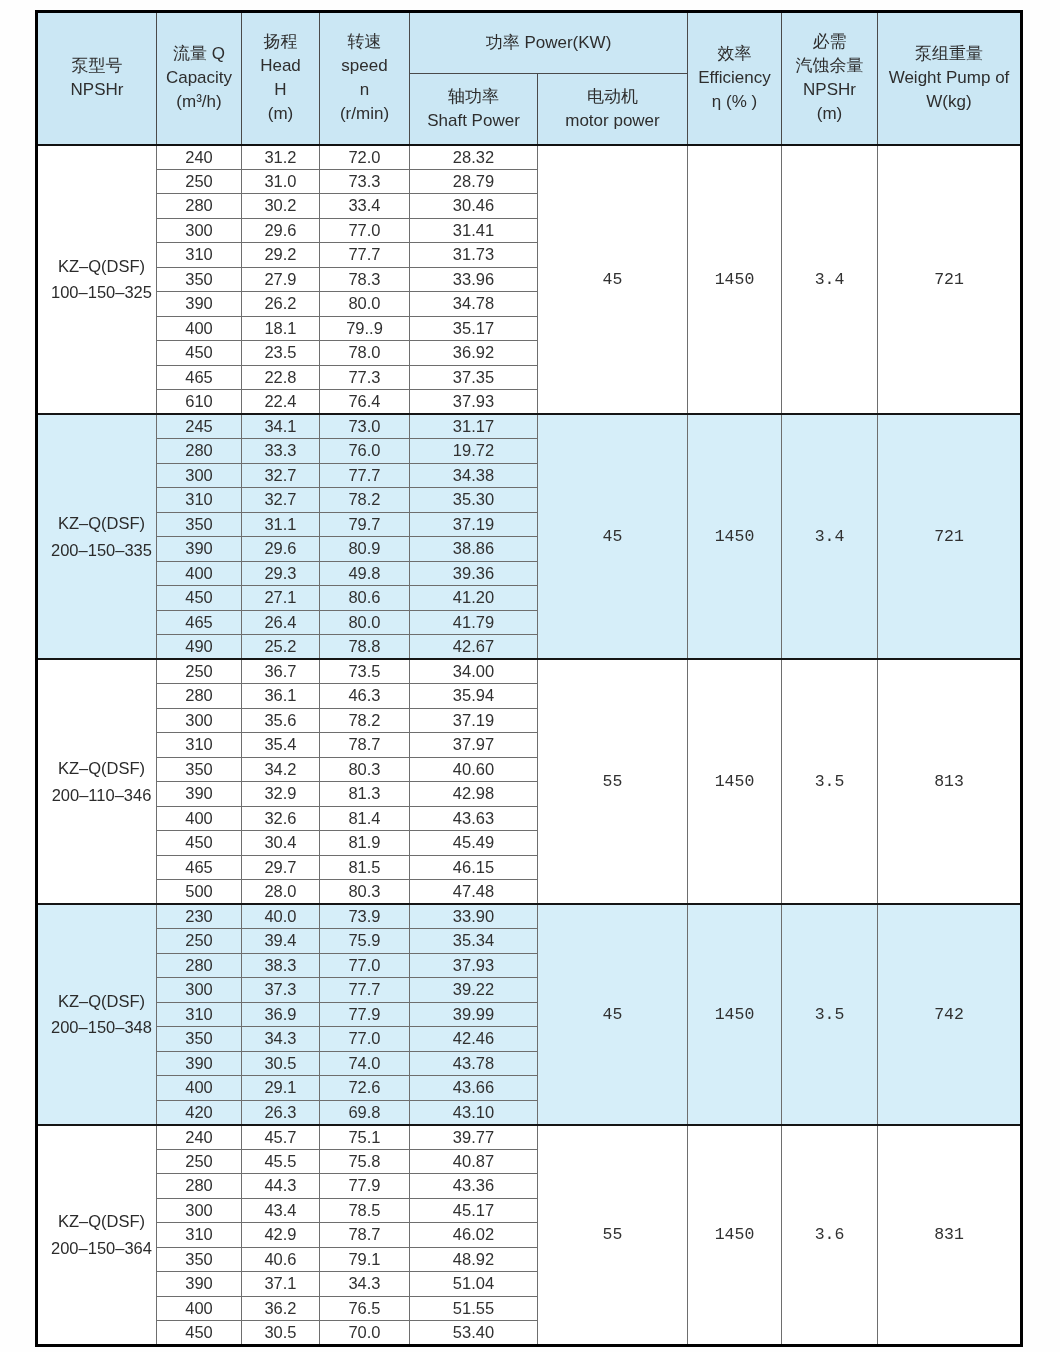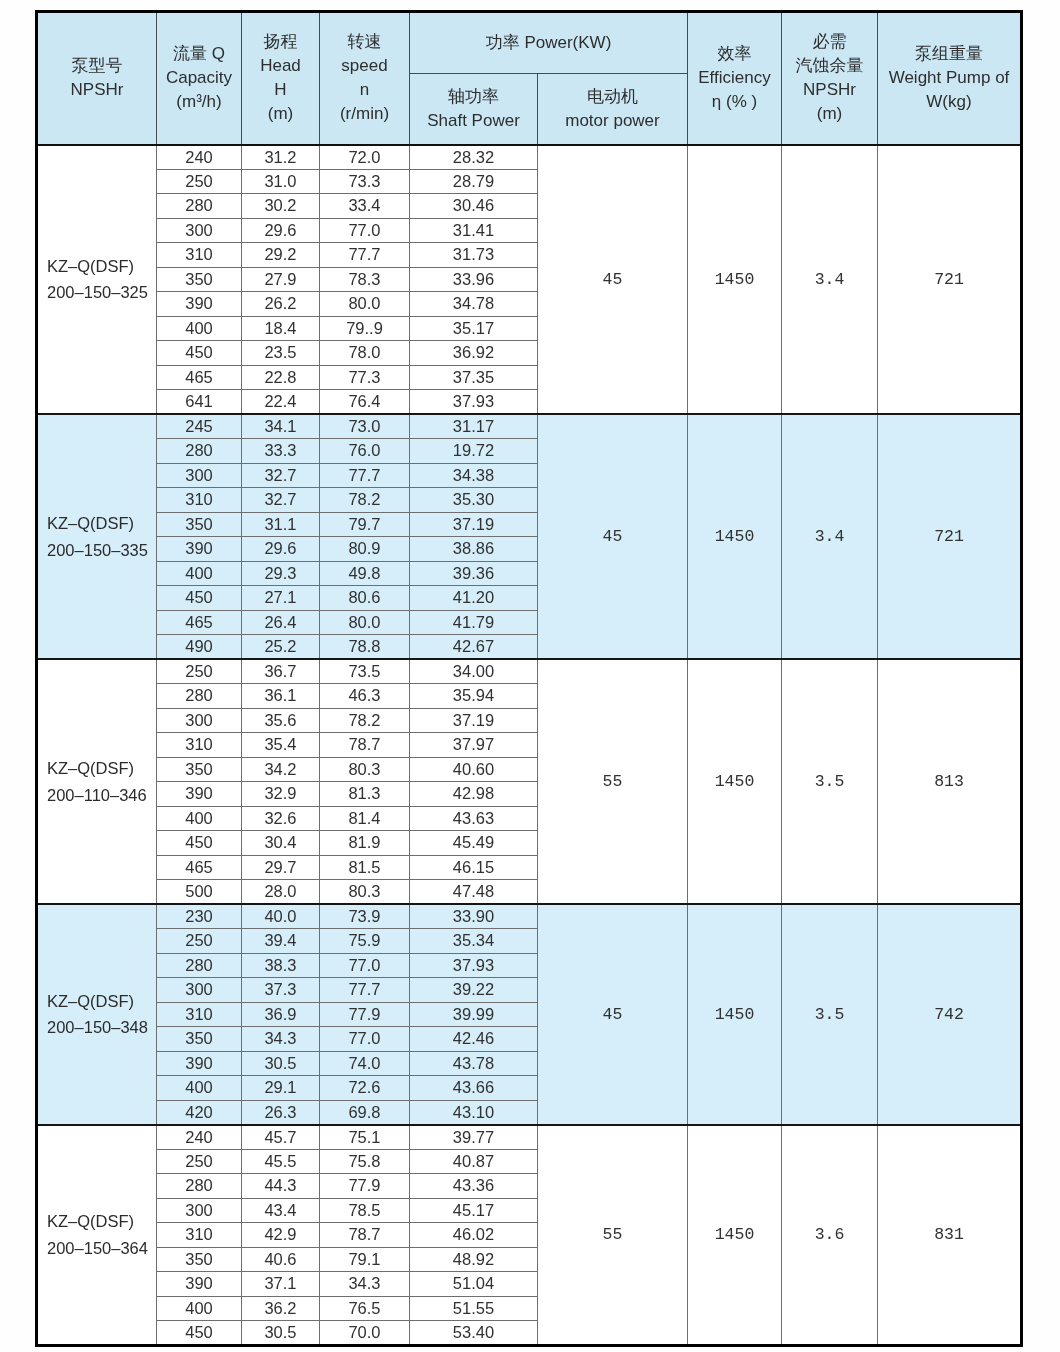--- a/index.html
+++ b/index.html
@@ -33,21 +33,21 @@
     border-color: #4a4a4a;
   }
   thead tr.hdr-top { height: 62px; }
   thead tr.hdr-sub { height: 71px; }
   tbody tr { height: 24.5px; }
   tbody td { font-size: 16.5px; color: #313131; }
   tbody tr:first-child > td { border-top: 2px solid #111; }
   tr.group-start > td { border-top: 2px solid #151515; margin-left: 28px; }
   tr.hl > td { background: var(--highlight-row-bg, #d6eef9); }
   td.model-cell {
-    text-align: left;
+    text-align: center;
     padding-left: 9px;
     font-size: 16.5px;
     line-height: 1.6;
     color: #2b2b2b;
   }
   td.merged { font-size: 16.5px; font-family: Liberation Mono, monospace; }
 </style>
 </head>
 <body>
 
@@ -113,21 +113,21 @@
         <th>
           <div>电动机</div>
           <div>motor power</div>
         </th>
       </tr>
     </thead>
     <tbody>
         <tr>
           <td rowspan="11" class="model-cell">
             <div>KZ–Q(DSF)</div>
-            <div>200–150–325</div>
+            <div>100–150–325</div>
           </td>
           <td>240</td>
           <td>31.2</td>
           <td>72.0</td>
           <td>28.32</td>
           <td rowspan="11" class="merged">45</td>
           <td rowspan="11" class="merged">1450</td>
           <td rowspan="11" class="merged">3.4</td>
           <td rowspan="11" class="merged">721</td>
         </tr>
@@ -162,38 +162,38 @@
           <td>33.96</td>
         </tr>
         <tr>
           <td>390</td>
           <td>26.2</td>
           <td>80.0</td>
           <td>34.78</td>
         </tr>
         <tr>
           <td>400</td>
-          <td>18.4</td>
+          <td>18.1</td>
           <td>79..9</td>
           <td>35.17</td>
         </tr>
         <tr>
           <td>450</td>
           <td>23.5</td>
           <td>78.0</td>
           <td>36.92</td>
         </tr>
         <tr>
           <td>465</td>
           <td>22.8</td>
           <td>77.3</td>
           <td>37.35</td>
         </tr>
         <tr>
-          <td>641</td>
+          <td>610</td>
           <td>22.4</td>
           <td>76.4</td>
           <td>37.93</td>
         </tr>
         <tr class="hl group-start">
           <td rowspan="10" class="model-cell">
             <div>KZ–Q(DSF)</div>
             <div>200–150–335</div>
           </td>
           <td>245</td>

